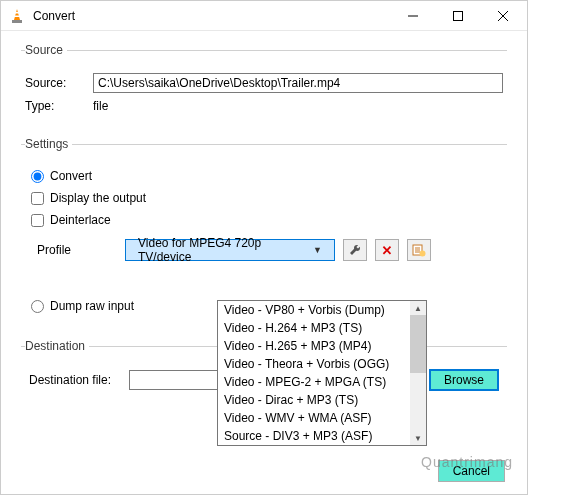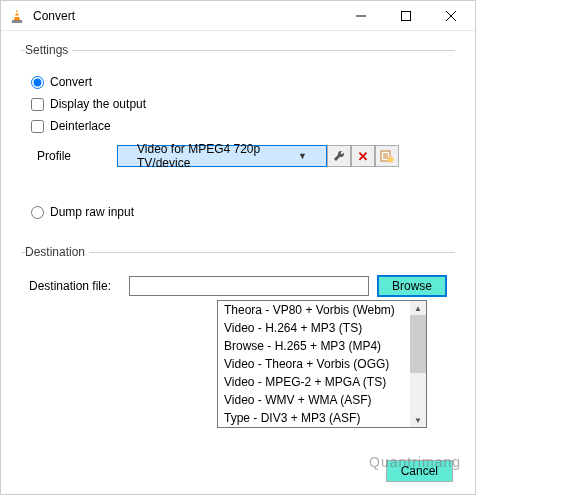--- a/index.html
+++ b/index.html
@@ -6,21 +6,21 @@
   body {
     font-family: "Segoe UI", Tahoma, sans-serif;
     font-size: 12px;
     background: #fff;
     width: 565px;
     height: 500px;
     position: relative;
     overflow: hidden;
   }
   .window {
-    width: 476px;
+    width: 528px;
     height: 495px;
     border: 1px solid #ccc;
     background: #fff;
     position: relative;
   }
   .titlebar {
     height: 30px;
     background: #fff;
     display: flex;
     align-items: center;
@@ -86,30 +86,30 @@
     gap: 6px;
     margin: 8px 0 8px 6px;
   }
   .chk-row { }
   input[type=radio], input[type=checkbox] {
     width: 13px; height: 13px;
   }
   .profile-row {
     display: flex;
     align-items: center;
-    gap: 0;
+    gap: 8px;
     margin: 12px 0 4px 12px;
   }
   .profile-label { width: 80px; }
   .combo {
     width: 210px; height: 22px;
     border: 1px solid #0078d7;
     background: #cde8ff;
     display: flex; align-items: center;
-    padding: 0 19px;
+    padding: 0 12px;
     font-size: 12px;
     position: relative;
     color: #000;
   }
   .combo .arrow {
     margin-left: auto;
     font-size: 9px;
     color: #333;
   }
   .iconbtn {
@@ -217,20 +217,31 @@
     <div class="wc">
       <svg width="10" height="10" class="win-icon">
           <line x1="0" y1="0" x2="10" y2="10"></line>
           <line x1="10" y1="0" x2="0" y2="10"></line>
         </svg>
     </div>
   </div>
 
   <div class="body">
 
+    <fieldset class="groupish">
+      <legend>Source</legend>
+      <div class="row">
+        <span class="label">Source:</span>
+        <input type="text" class="text-input" value="C:\Users\saika\OneDrive\Desktop\Trailer.mp4" style="">
+      </div>
+      <div class="row">
+        <span class="label">Type:</span>
+        <span class="static">file</span>
+      </div>
+    </fieldset>
 
     <fieldset class="groupish">
       <legend>Settings</legend>
 
       <div class="radio-row">
         <input type="radio" checked="" style="">
         <span>Convert</span>
       </div>
 
       <div class="chk-row">
@@ -288,23 +299,24 @@
     <button class="btn" style="visibility:hidden">Start</button>
     <button class="btn">Cancel</button>
   </div>
 
   <div class="dropdown-list">
     <div class="scroll-track">
       <div class="scroll-arrow up">▲</div>
       <div class="scroll-thumb"></div>
       <div class="scroll-arrow down">▼</div>
     </div>
-    <div class="opt">Theora - VP80 + Vorbis (Webm)</div>
+    <div class="opt">Video - VP80 + Vorbis (Dump)</div>
     <div class="opt">Video - H.264 + MP3 (TS)</div>
-    <div class="opt">Browse - H.265 + MP3 (MP4)</div>
+    <div class="opt">Video - H.265 + MP3 (MP4)</div>
     <div class="opt">Video - Theora + Vorbis (OGG)</div>
     <div class="opt">Video - MPEG-2 + MPGA (TS)</div>
+    <div class="opt">Video - Dirac + MP3 (TS)</div>
     <div class="opt">Video - WMV + WMA (ASF)</div>
-    <div class="opt">Type - DIV3 + MP3 (ASF)</div>
+    <div class="opt">Source - DIV3 + MP3 (ASF)</div>
   </div>
 
   <div class="watermark">Quantrimang</div>
 </div>
 
 </body></html>

